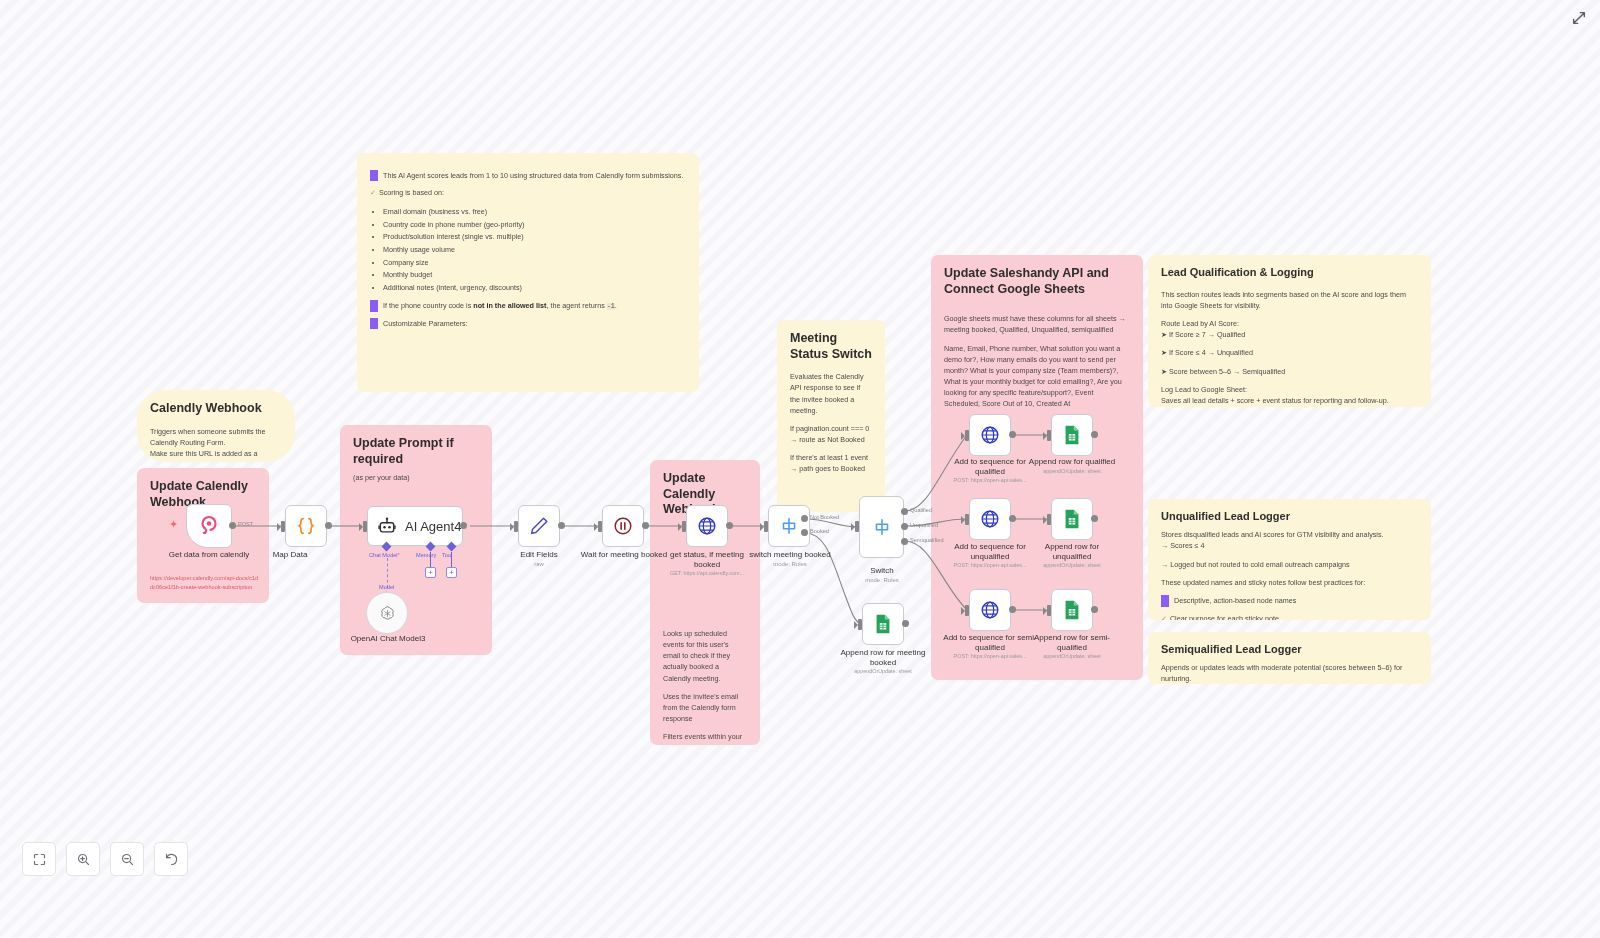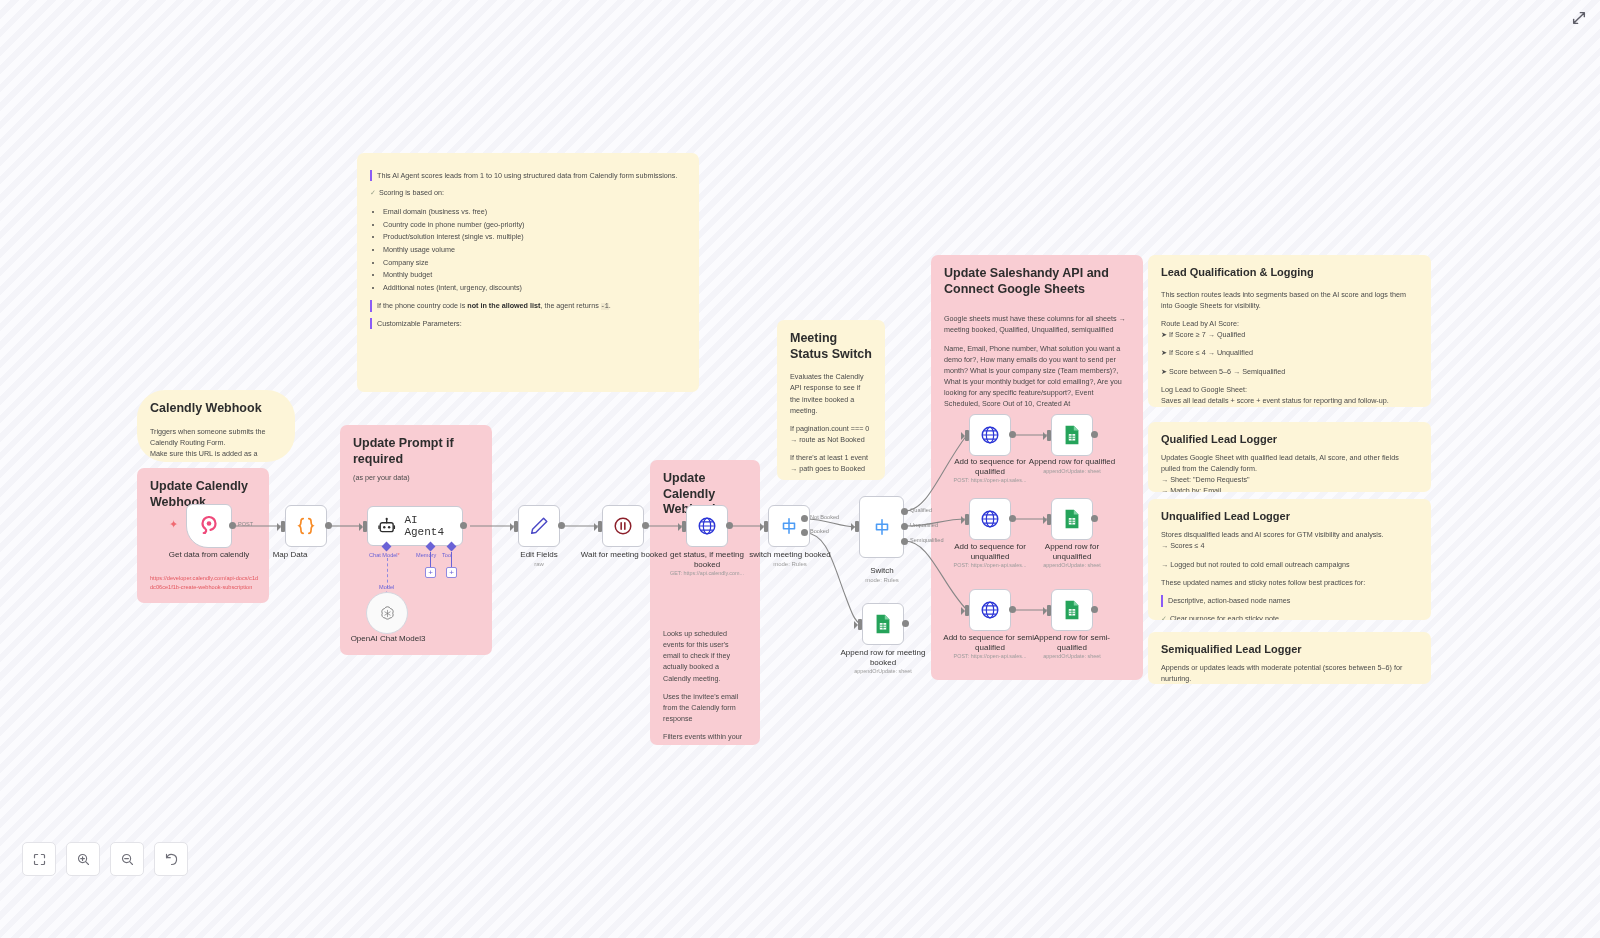--- a/index.html
+++ b/index.html
@@ -32,21 +32,21 @@
   .sticky h2 {
     margin:0 0 9px 0;
     font-size:12.5px;
     font-weight:bold;
     color:#2d2d2d;
     line-height:1.25;
   }
   .sticky p { margin:0 0 7px 0; }
   .sticky ul { margin:0 0 7px 0; padding-left:13px; }
   .sticky li { margin:0 0 1.5px 0; }
-  .quote { border-left:2px solid #8b5cf6; padding-left:5px; margin:6px 0; }
+  .quote { border-left:8px solid #8b5cf6; padding-left:5px; margin:6px 0; }
   .chk::before { content:"\2713"; color:#9aa38a; margin-right:3px; font-size:7px; }
   .arw { margin:0; }
   b { color:#2d2d2d; }
   .code { background:rgba(0,0,0,.05); font-family:"Liberation Mono", monospace; font-size:6.6px; }
   .linkred { color:#e4575f; word-break:break-all; line-height:1.5; }
 
   
   .node {
     position:absolute;
     background:#fff;
@@ -154,21 +154,21 @@
   <div class="sticky pink" style="left:650px; top:460px; width:110px; height:285px;">
     <h2>Update Calendly Webhook</h2>
     <div style="margin-top:110px;">
       <p>Looks up scheduled events for this user's email to check if they actually booked a Calendly meeting.</p>
       <p>Uses the invitee's email from the Calendly form response</p>
       <p>Filters events within your Calendly organization</p>
 
     </div>
   </div>
 
-  <div class="sticky yellow" style="left:777px; top:320px; width:108px; height:160px;">
+  <div class="sticky yellow" style="left:777px; top:320px; width:108px; height:192px;">
     <h2>Meeting Status Switch</h2>
     <p>Evaluates the Calendly API response to see if the invitee booked a meeting.</p>
     <p>If pagination.count === 0 → route as Not Booked</p>
     <p>If there's at least 1 event → path goes to Booked</p>
 
   </div>
 
   <div class="sticky pink" style="left:931px; top:255px; width:212px; height:425px;">
     <h2>Update Saleshandy API and Connect Google Sheets</h2>
     <p style="margin-top:16px">Google sheets must have these columns for all sheets → meeting booked, Qualified, Unqualified, semiqualified</p>
@@ -181,27 +181,20 @@
     <p style="margin-bottom:0">Route Lead by AI Score:</p>
     <p class="arw">➤ <span>If Score ≥ 7 → Qualified</span></p>
     <p class="arw">➤ <span>If Score ≤ 4 → Unqualified</span></p>
     <p class="arw">➤ <span>Score between 5–6 → Semiqualified</span></p>
     <p style="margin-bottom:0">Log Lead to Google Sheet:</p>
     <p style="margin-bottom:0">Saves all lead details + score + event status for reporting and follow-up.</p>
     <p>Uses form responses to fill dynamic fields like name, email, budget, and interest area.</p>
 
   </div>
 
-  <div class="sticky yellow" style="left:1148px; top:422px; width:283px; height:70px;">
-    <h2 style="font-size:11px; margin-bottom:5px;">Qualified Lead Logger</h2>
-    <p style="margin-bottom:0">Updates Google Sheet with qualified lead details, AI score, and other fields pulled from the Calendly form.</p>
-    <p style="margin-bottom:0">→ Sheet: "Demo Requests"</p>
-    <p style="margin-bottom:2px">→ Match by: Email</p>
-
-  </div>
 
   <div class="sticky yellow" style="left:1148px; top:499px; width:283px; height:121px;">
     <h2 style="font-size:11px; margin-bottom:5px;">Unqualified Lead Logger</h2>
     <p style="margin-bottom:0">Stores disqualified leads and AI scores for GTM visibility and analysis.</p>
     <p style="margin-bottom:8px">→ Scores ≤ 4</p>
     <p>→ Logged but not routed to cold email outreach campaigns</p>
     <p>These updated names and sticky notes follow best practices for:</p>
     <div class="quote">Descriptive, action-based node names</div>
     <p><span class="chk"></span><span>Clear purpose for each sticky note</span></p>
 
@@ -259,21 +252,21 @@
   <div class="nlabel" style="left:252px; top:550px; width:76px;">Map Data</div>
 
   <div class="node wide" style="left:367px; top:506px;">
     <svg width="20" height="20" viewBox="0 0 24 24">
       <rect x="4" y="8" width="16" height="11" rx="2.5" stroke="#2d2d2d" stroke-width="1.7" fill="none"></rect>
       <circle cx="9" cy="13.5" r="1.5" fill="#2d2d2d"></circle>
         <circle cx="15" cy="13.5" r="1.5" fill="#2d2d2d"></circle>
       <path d="M12 4v4M2.5 12v3M21.5 12v3" stroke="#2d2d2d" stroke-width="1.7" stroke-linecap="round"></path>
       <circle cx="12" cy="3.2" r="1.4" fill="#2d2d2d"></circle>
     </svg>
-    <span style="font-size:11px;color:#343434;font-family:Liberation Mono, monospace;">AI Agent4</span>
+    <span style="font-size:13px;color:#343434;">AI Agent4</span>
   </div>
   <div class="portin" style="left:363px; top:521px;"></div>
   <div class="port" style="left:460px; top:522px;"></div>
 
   <div class="aiport" style="left:383px; top:543px;"></div>
   <div class="aiplabel" style="left:369px; top:552px;"><span>Chat Model</span><span style="color:#f06a72">*</span></div>
   <div class="aidash" style="left:387px; top:558px; height:30px;"></div>
   <div class="aiplabel" style="left:379px; top:584px;">Model</div>
   <div class="aiport" style="left:383px; top:593px;"></div>
 

